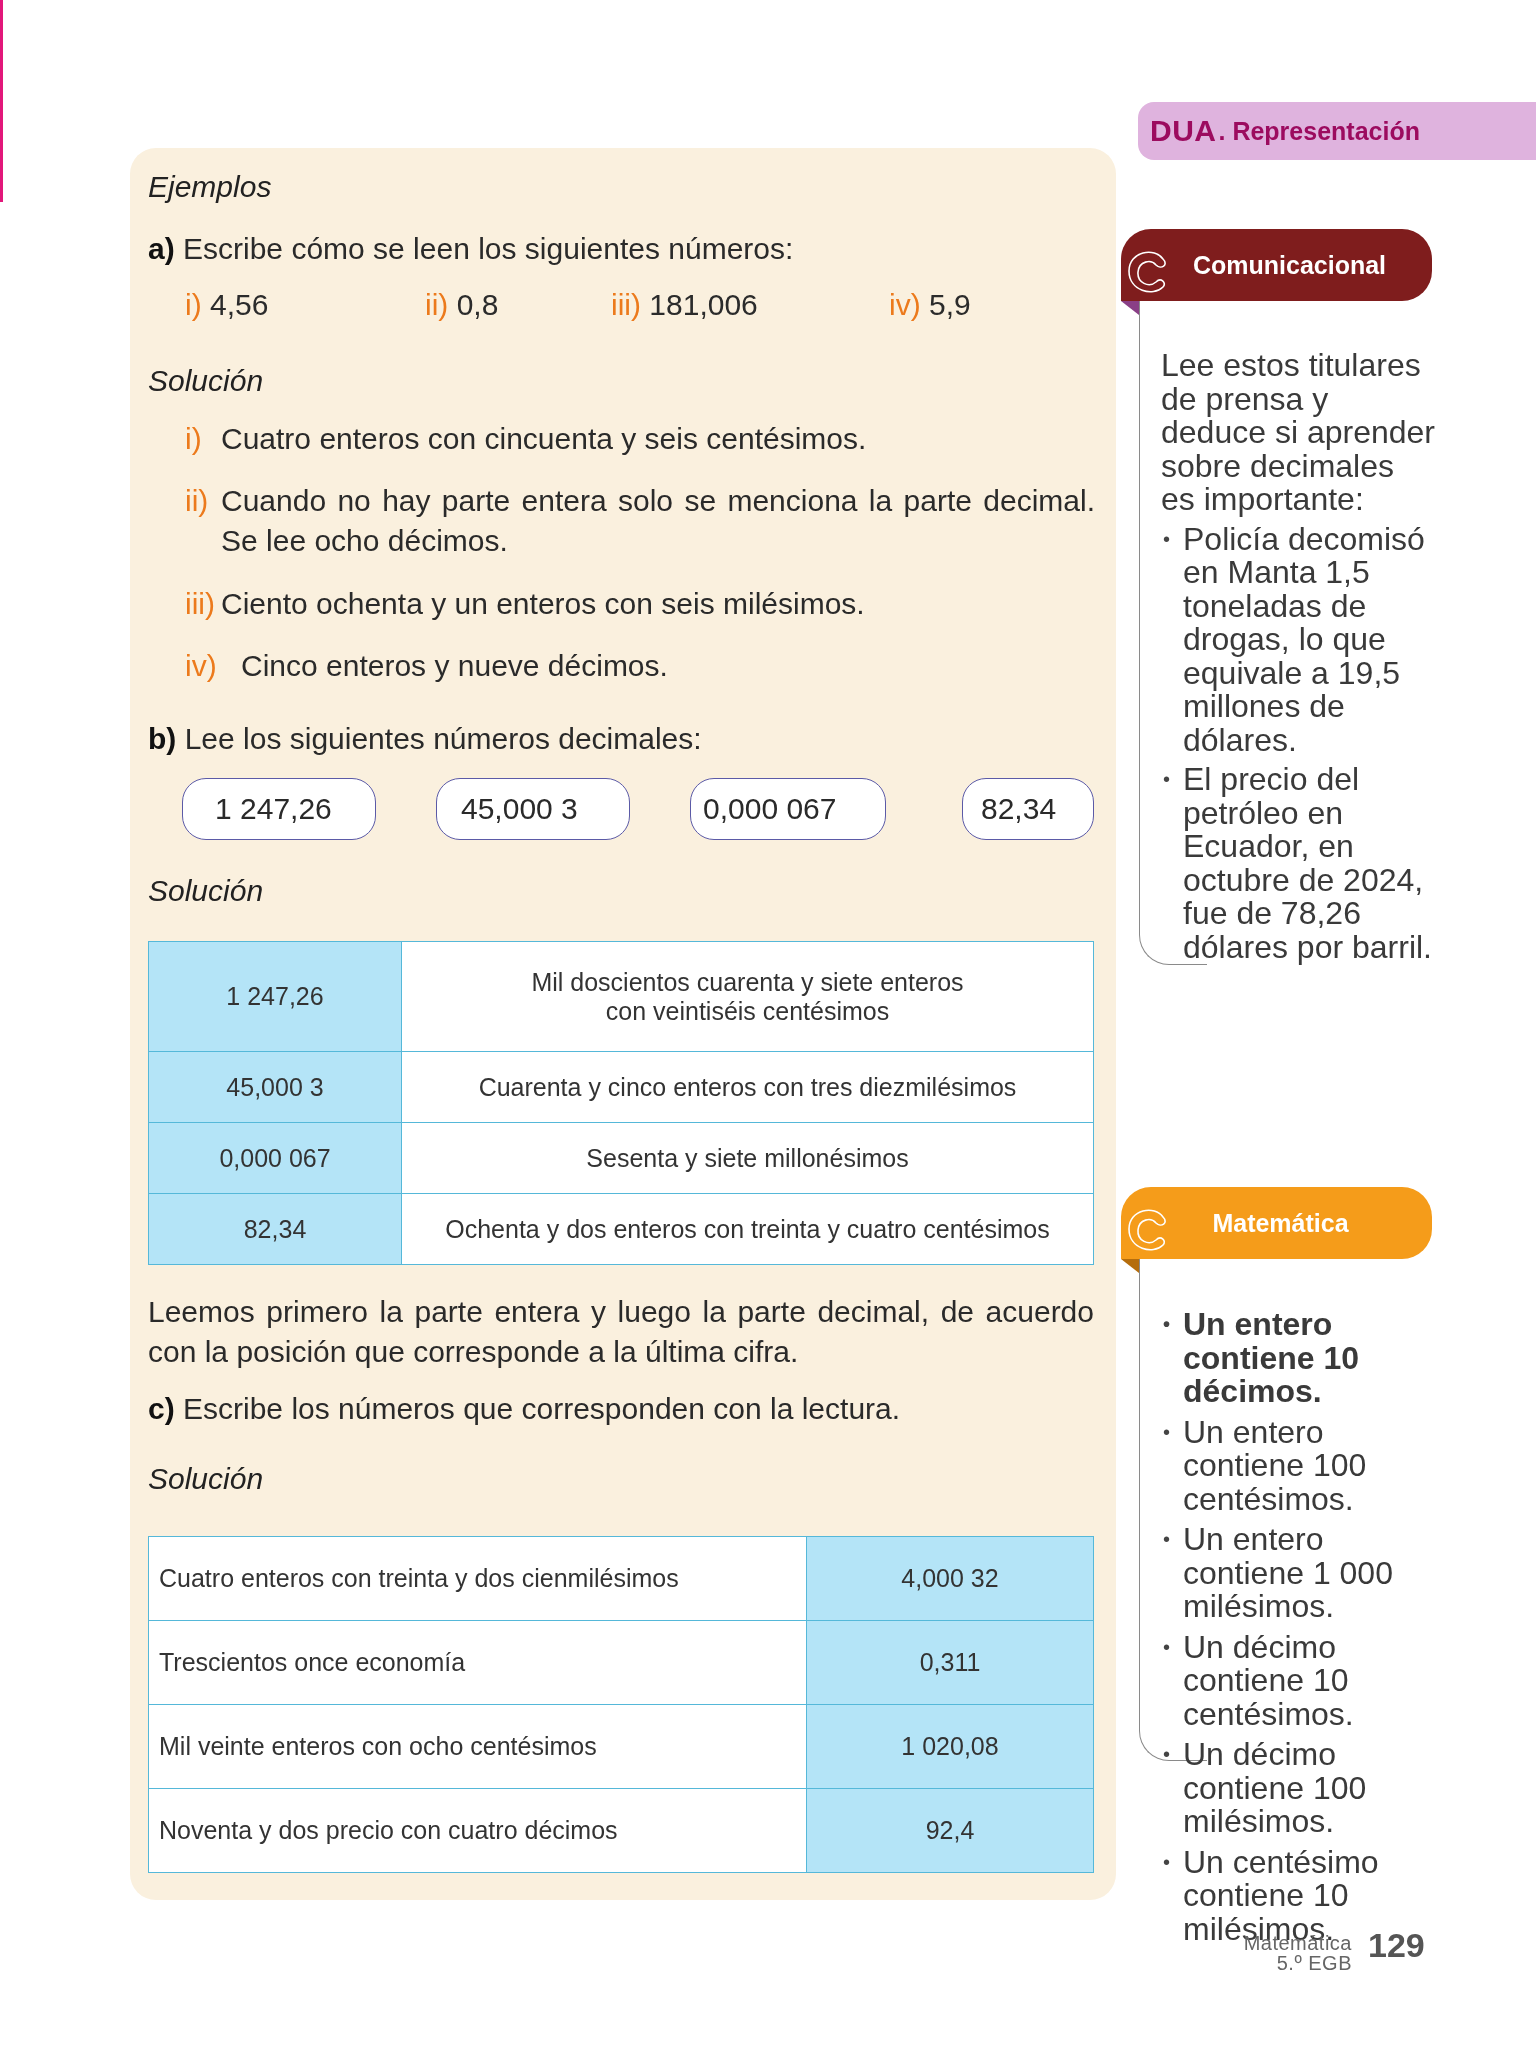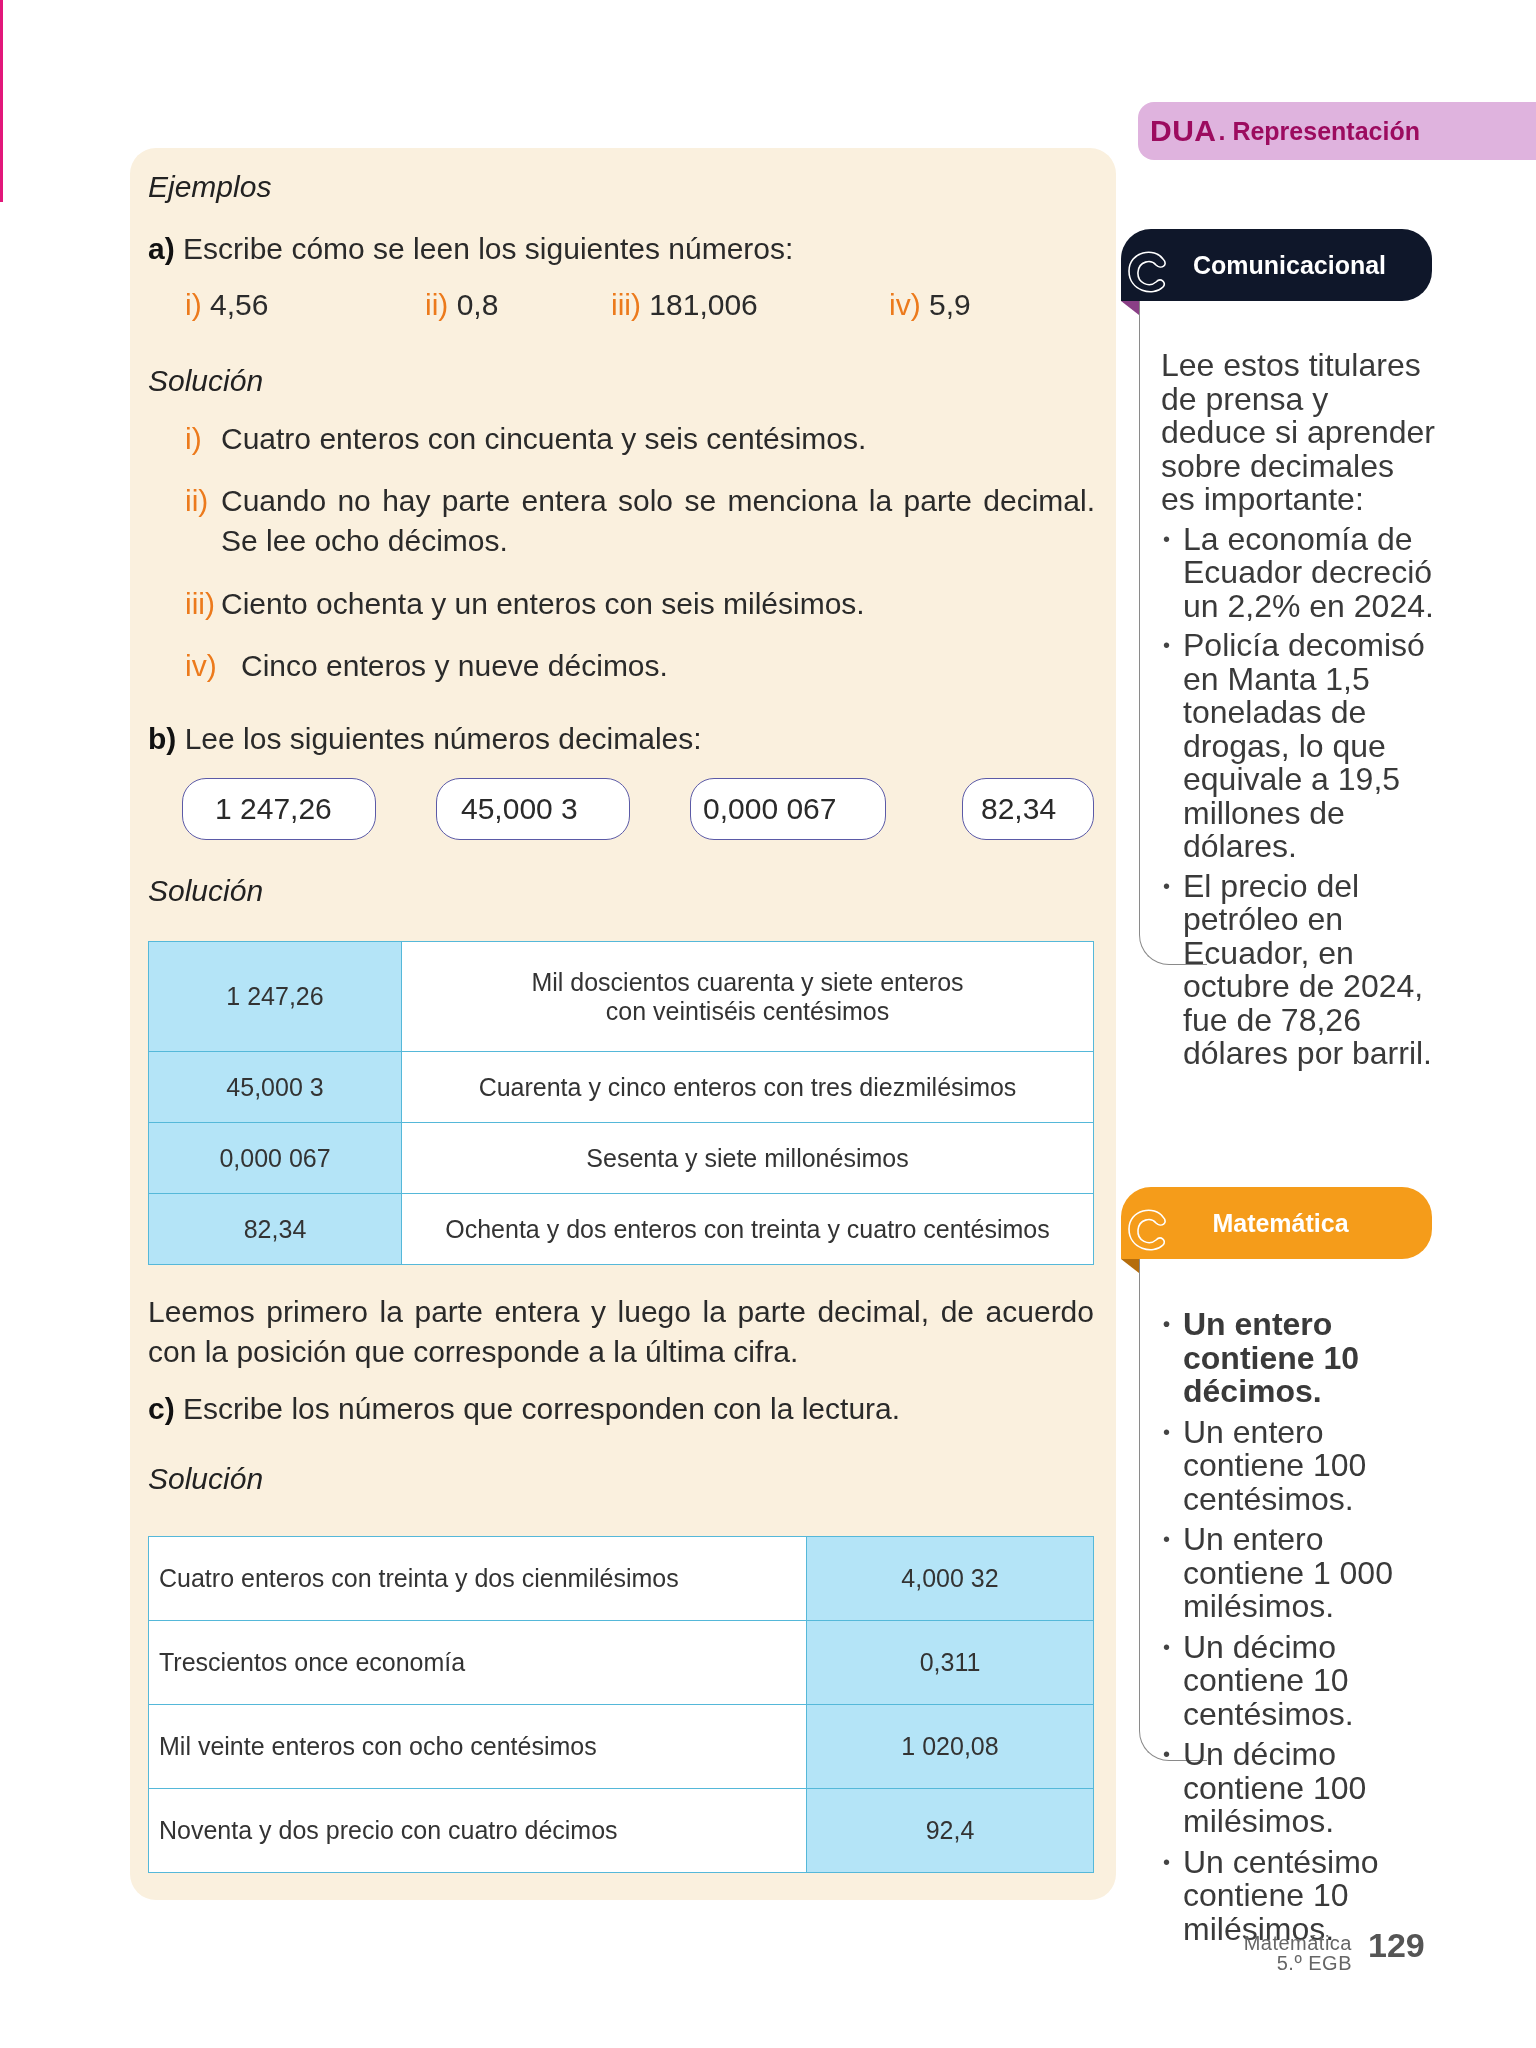--- a/index.html
+++ b/index.html
@@ -170,32 +170,31 @@
     <td class="word">Mil veinte enteros con ocho centésimos</td>
     <td class="num">1 020,08</td>
   </tr>
   <tr style="height:84px;">
     <td class="word">Noventa y dos precio con cuatro décimos</td>
     <td class="num">92,4</td>
   </tr>
 </tbody>
   </table>
 
-<div class="callout-head" style="left:1121px; top:229px; width:311px; background:#0f172a;align-items:center;">
+<div class="callout-head" style="left:1121px; top:229px; width:311px; background:#7f1d1d;align-items:center;">
   <svg class="c-icon" viewBox="0 0 50 56">
     <path d="M40 14 C32 2, 6 6, 6 26 C6 46, 30 52, 40 42 C44 38, 38 32, 33 37 C26 43, 14 38, 15 27 C16 16, 28 14, 33 20 C38 25, 46 20, 40 14 Z" fill="none" stroke="#fff" stroke-width="1.6"></path>
   </svg>
   <span style="padding-left:26px;">Comunicacional</span>
 </div>
 <div class="fold" style="left:1121px; top:301px; border-width:0 18px 14px 0; border-color:transparent #8a3f86 transparent transparent;"></div>
 <div class="callout-body" style="left:1139px; top:301px; width:68px; height:664px;"></div>
 <div class="callout-text" style="left:1161px; top:318px; width:275px;">
   <div>Lee estos titulares de prensa y deduce si aprender sobre decimales es importante:</div>
   <ul class="bullets" style="margin-top:6px;">
-    <li style="margin-bottom:6px;">La economía de Ecuador decreció un 2,2% en 2024.</li>
     <li style="margin-bottom:6px;">Policía decomisó en Manta 1,5 toneladas de drogas, lo que equivale a 19,5 millones de dólares.</li>
     <li>El precio del petróleo en Ecuador, en octubre de 2024, fue de 78,26 dólares por barril.</li>
   </ul>
 </div>
 
 <div class="callout-head" style="left:1121px; top:1187px; width:311px; background:#f59c1a;">
   <svg class="c-icon" viewBox="0 0 50 56">
     <path d="M40 14 C32 2, 6 6, 6 26 C6 46, 30 52, 40 42 C44 38, 38 32, 33 37 C26 43, 14 38, 15 27 C16 16, 28 14, 33 20 C38 25, 46 20, 40 14 Z" fill="none" stroke="#fff" stroke-width="1.6"></path>
   </svg>
   <span style="padding-left:8px;">Matemática</span>

